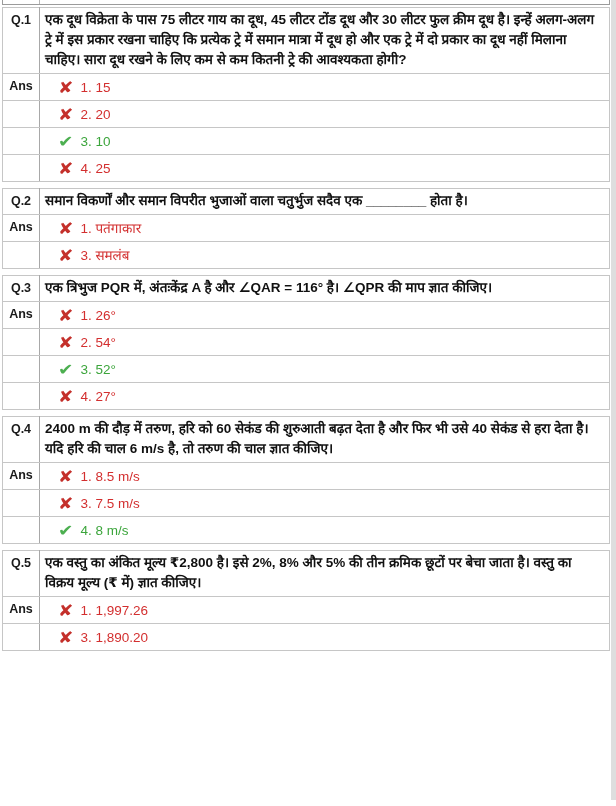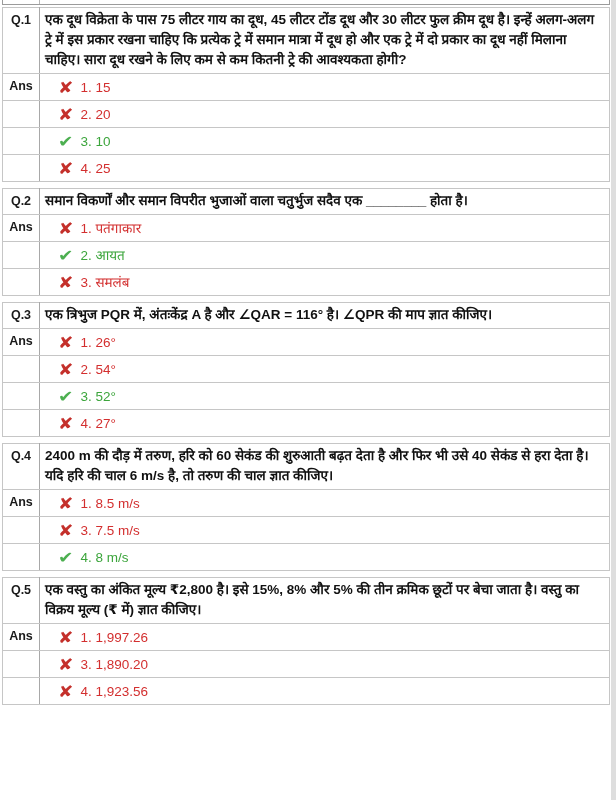--- a/index.html
+++ b/index.html
@@ -123,24 +123,20 @@
     <table class="qa">
       <tbody>
           <tr>
         <td class="num">Q.2</td>
         <td class="qtext">समान विकर्णों और समान विपरीत भुजाओं वाला चतुर्भुज सदैव एक ________ होता है।</td>
       </tr>
       <tr data-state="wrong">
         <td class="num">Ans</td>
         <td class="otext"><span class="mark">✘</span><span class="opt-label">1. पतंगाकार</span></td>
       </tr>
-      <tr data-state="correct">
-        <td class="num"></td>
-        <td class="otext"><span class="mark">✔</span><span class="opt-label">2. आयत</span></td>
-      </tr>
       <tr data-state="wrong">
         <td class="num"></td>
         <td class="otext"><span class="mark">✘</span><span class="opt-label">3. समलंब</span></td>
       </tr>
     </tbody>
       </table>
 
     <table class="qa">
       <tbody>
           <tr>
@@ -184,32 +180,28 @@
         <td class="num"></td>
         <td class="otext"><span class="mark">✔</span><span class="opt-label">4. 8 m/s</span></td>
       </tr>
     </tbody>
       </table>
 
     <table class="qa">
       <tbody>
           <tr>
         <td class="num">Q.5</td>
-        <td class="qtext">एक वस्तु का अंकित मूल्य ₹2,800 है। इसे 15%, 8% और 5% की तीन क्रमिक छूटों पर बेचा जाता है। वस्तु का विक्रय मूल्य (₹ में) ज्ञात कीजिए।</td>
+        <td class="qtext">एक वस्तु का अंकित मूल्य ₹2,800 है। इसे 2%, 8% और 5% की तीन क्रमिक छूटों पर बेचा जाता है। वस्तु का विक्रय मूल्य (₹ में) ज्ञात कीजिए।</td>
       </tr>
       <tr data-state="wrong">
         <td class="num">Ans</td>
         <td class="otext"><span class="mark">✘</span><span class="opt-label">1. 1,997.26</span></td>
       </tr>
       <tr data-state="wrong">
         <td class="num"></td>
         <td class="otext"><span class="mark">✘</span><span class="opt-label">3. 1,890.20</span></td>
-      </tr>
-      <tr data-state="wrong">
-        <td class="num"></td>
-        <td class="otext"><span class="mark">✘</span><span class="opt-label">4. 1,923.56</span></td>
       </tr>
     </tbody>
       </table>
 
   </div>
   <div class="scroll-track"></div>
 </div>
 
 </body></html>

